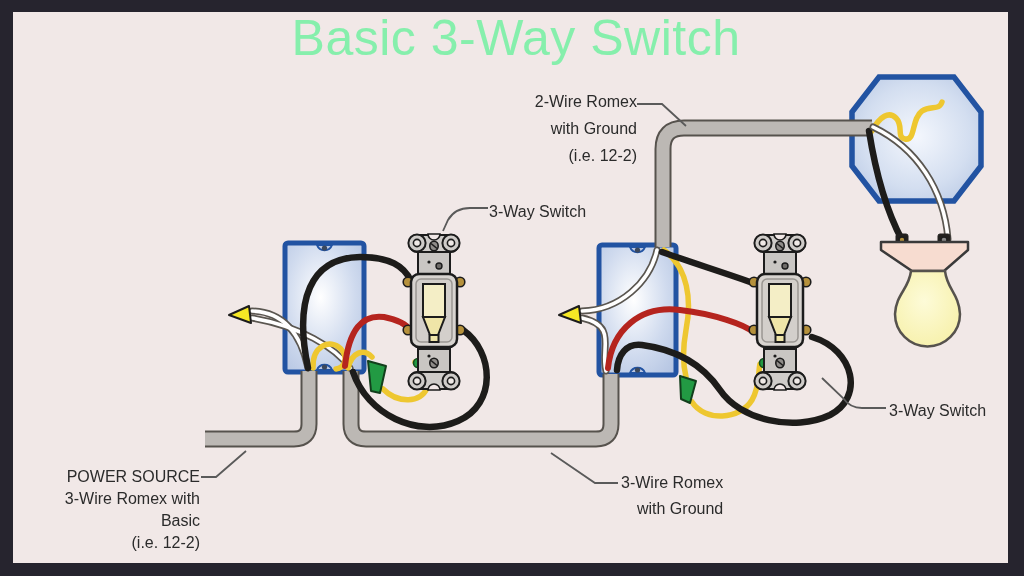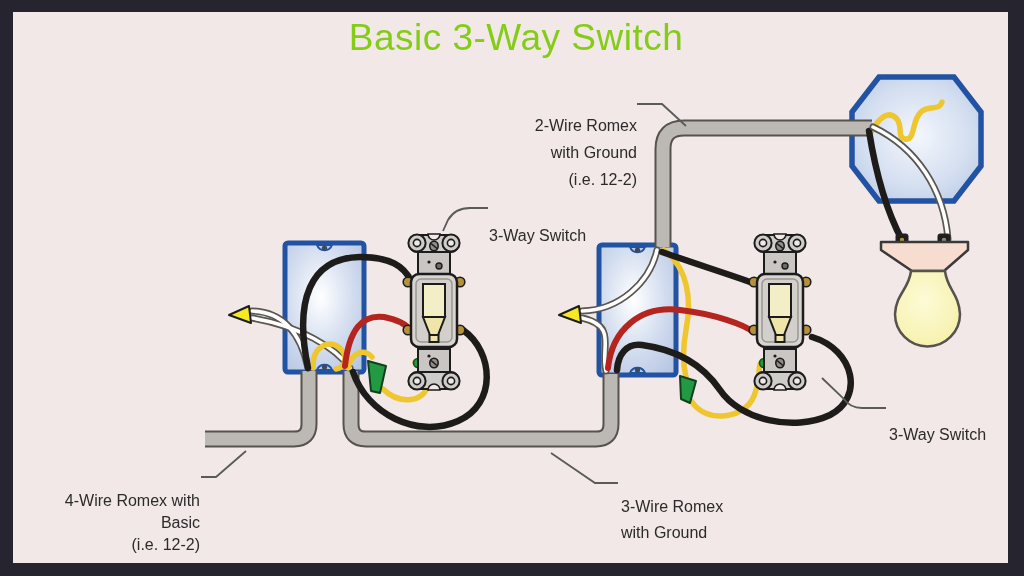--- a/index.html
+++ b/index.html
@@ -8,31 +8,31 @@
     background:var(--frame,#26242e);
     font-family:"Liberation Sans","DejaVu Sans",sans-serif;
   }
   #canvas{
     position:absolute;left:13px;top:12px;width:995px;height:551px;
     background:var(--background,#f1e8e7);
   }
   svg{position:absolute;left:0;top:0;}
   .lbl{
     position:absolute;color:var(--text,#2b2b2b);
-    font-size:16px;line-height:26px;white-space:nowrap;margin-top:24px;
+    font-size:16px;line-height:26px;white-space:nowrap;
   }
   #page-title{
     position:absolute;left:36px;top:14px;width:960px;text-align:center;
-    font-size:37px;line-height:48px;color:#84cc16;letter-spacing:.5px;
+    font-size:50px;line-height:48px;color:#86efac;letter-spacing:.5px;
   }
   #lbl-light-cable{left:437px;top:88px;width:200px;text-align:right;line-height:27px;}
   #lbl-switch1{left:489px;top:199px;}
   #lbl-switch2{left:889px;top:398px;}
   #lbl-power{left:24px;top:466px;width:176px;text-align:right;line-height:22px;}
-  #lbl-3wire{left:621px;top:470px;line-height:26px;}
+  #lbl-3wire{left:621px;top:470px;line-height:26px;text-align:right;}
 
   
   .cable-o{fill:none;stroke:#56524d;stroke-width:17;}
   .cable{fill:none;stroke:var(--cable,#bcb8b4);stroke-width:13;}
   .blk{fill:none;stroke:var(--wire_black,#1d1c1a);stroke-width:6.5;stroke-linecap:round;}
   .red{fill:none;stroke:var(--wire_red,#b5241e);stroke-width:6;stroke-linecap:round;}
   .yel{fill:none;stroke:var(--wire_yellow,#eec730);stroke-width:5.5;stroke-linecap:round;}
   .wht-o{fill:none;stroke:#5a5650;stroke-width:7;stroke-linecap:round;}
   .wht{fill:none;stroke:var(--wire_white,#ffffff);stroke-width:3.6;stroke-linecap:round;}
   .box{fill:url(#boxGrad);stroke:var(--box_outline,#2253a2);stroke-width:5;}
@@ -237,21 +237,22 @@
     <div>2-Wire Romex</div>
     <div>with Ground</div>
     <div>(i.e. 12-2)</div>
   </div>
 
   <div id="lbl-switch1" class="lbl">3-Way Switch</div>
 
   <div id="lbl-switch2" class="lbl">3-Way Switch</div>
 
   <div id="lbl-power" class="lbl">
-    <div>4-Wire Romex with</div>
+    <div>POWER SOURCE</div>
+    <div>3-Wire Romex with</div>
     <div>Basic</div>
     <div>(i.e. 12-2)</div>
   </div>
 
   <div id="lbl-3wire" class="lbl">
     <div>3-Wire Romex</div>
     <div>with Ground</div>
   </div>
 </div>
 

